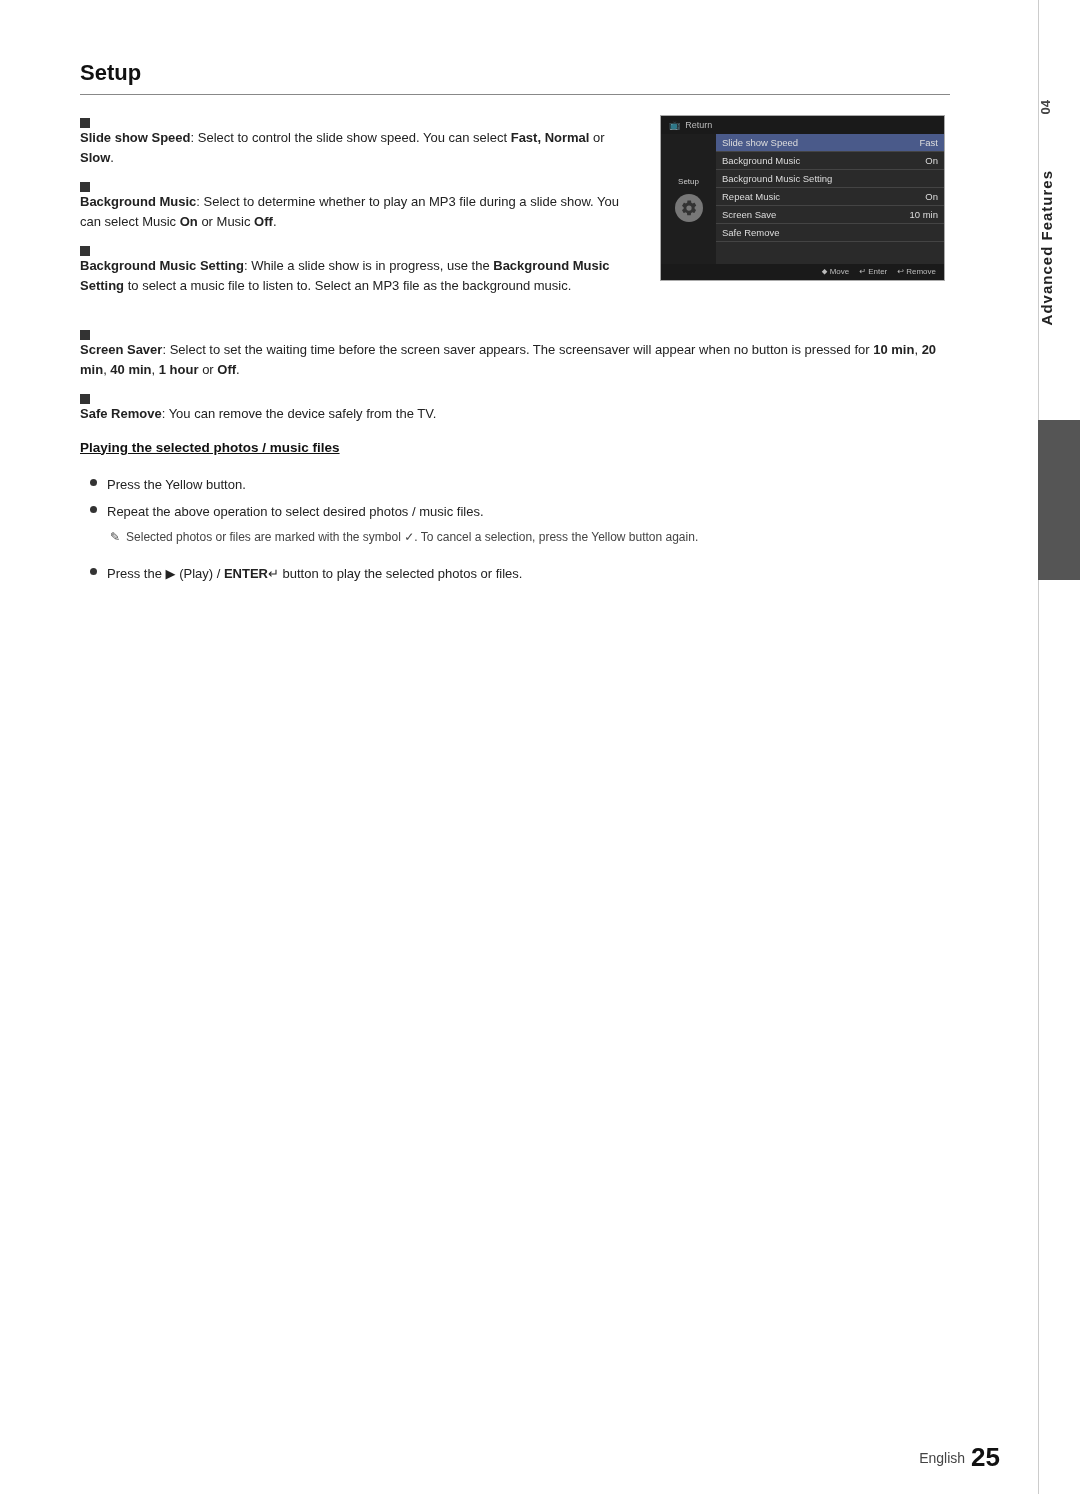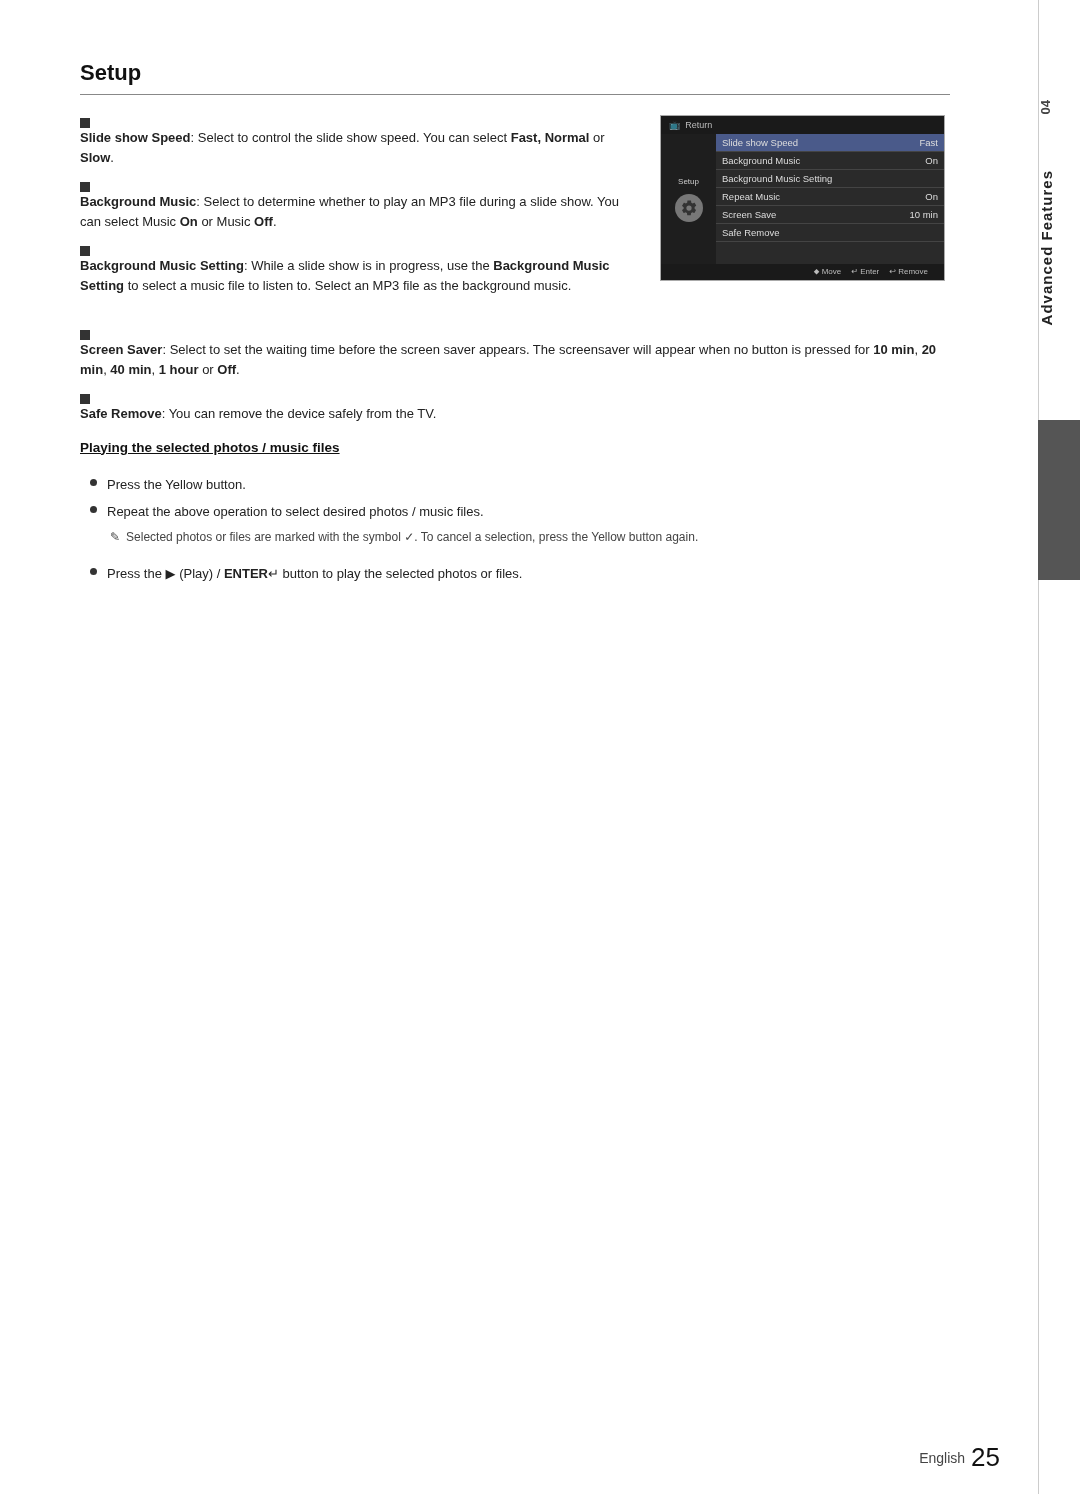--- a/index.html
+++ b/index.html
@@ -192,21 +192,21 @@
       color: #ddd;
       border-bottom: 1px solid #444;
     }
 
     .screen-row.highlighted {
       background: #4a5a8a;
     }
 
     .screen-bottom-bar {
       background: #1a1a1a;
-      padding: 3px 16px;
+      padding: 3px 8px;
       display: flex;
       justify-content: flex-end;
       gap: 10px;
       font-size: 8px;
       color: #bbb;
     }
 
     
     .full-width-section {
       margin-top: 12px;
@@ -260,21 +260,21 @@
       right: 80px;
       display: flex;
       align-items: center;
       gap: 6px;
       font-size: 14px;
       color: #444;
     }
 
     .footer-page-num {
       font-size: 26px;
-      font-weight: normal;
+      font-weight: bold;
       color: #111;
     }
 
     
     b { font-weight: bold; }
   </style>
 </head>
 <body>
 
 <div class="page-container">

